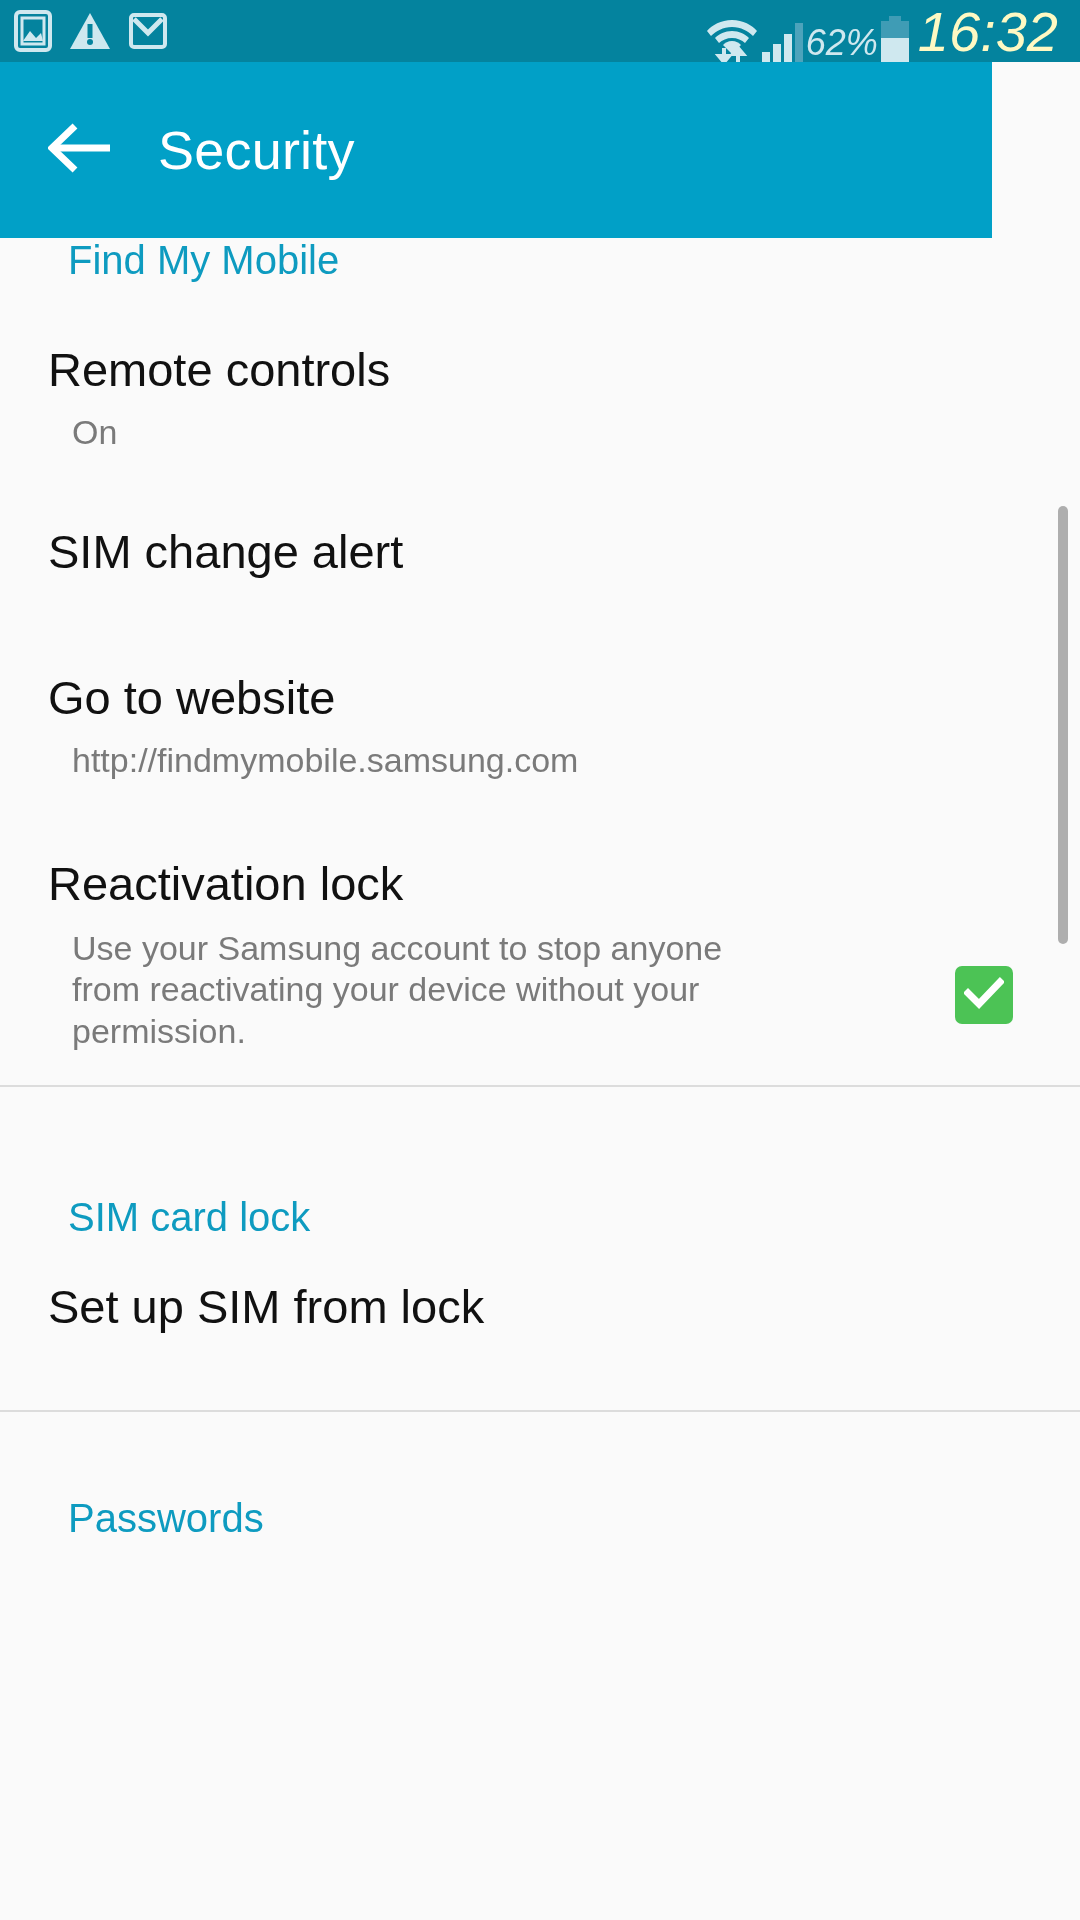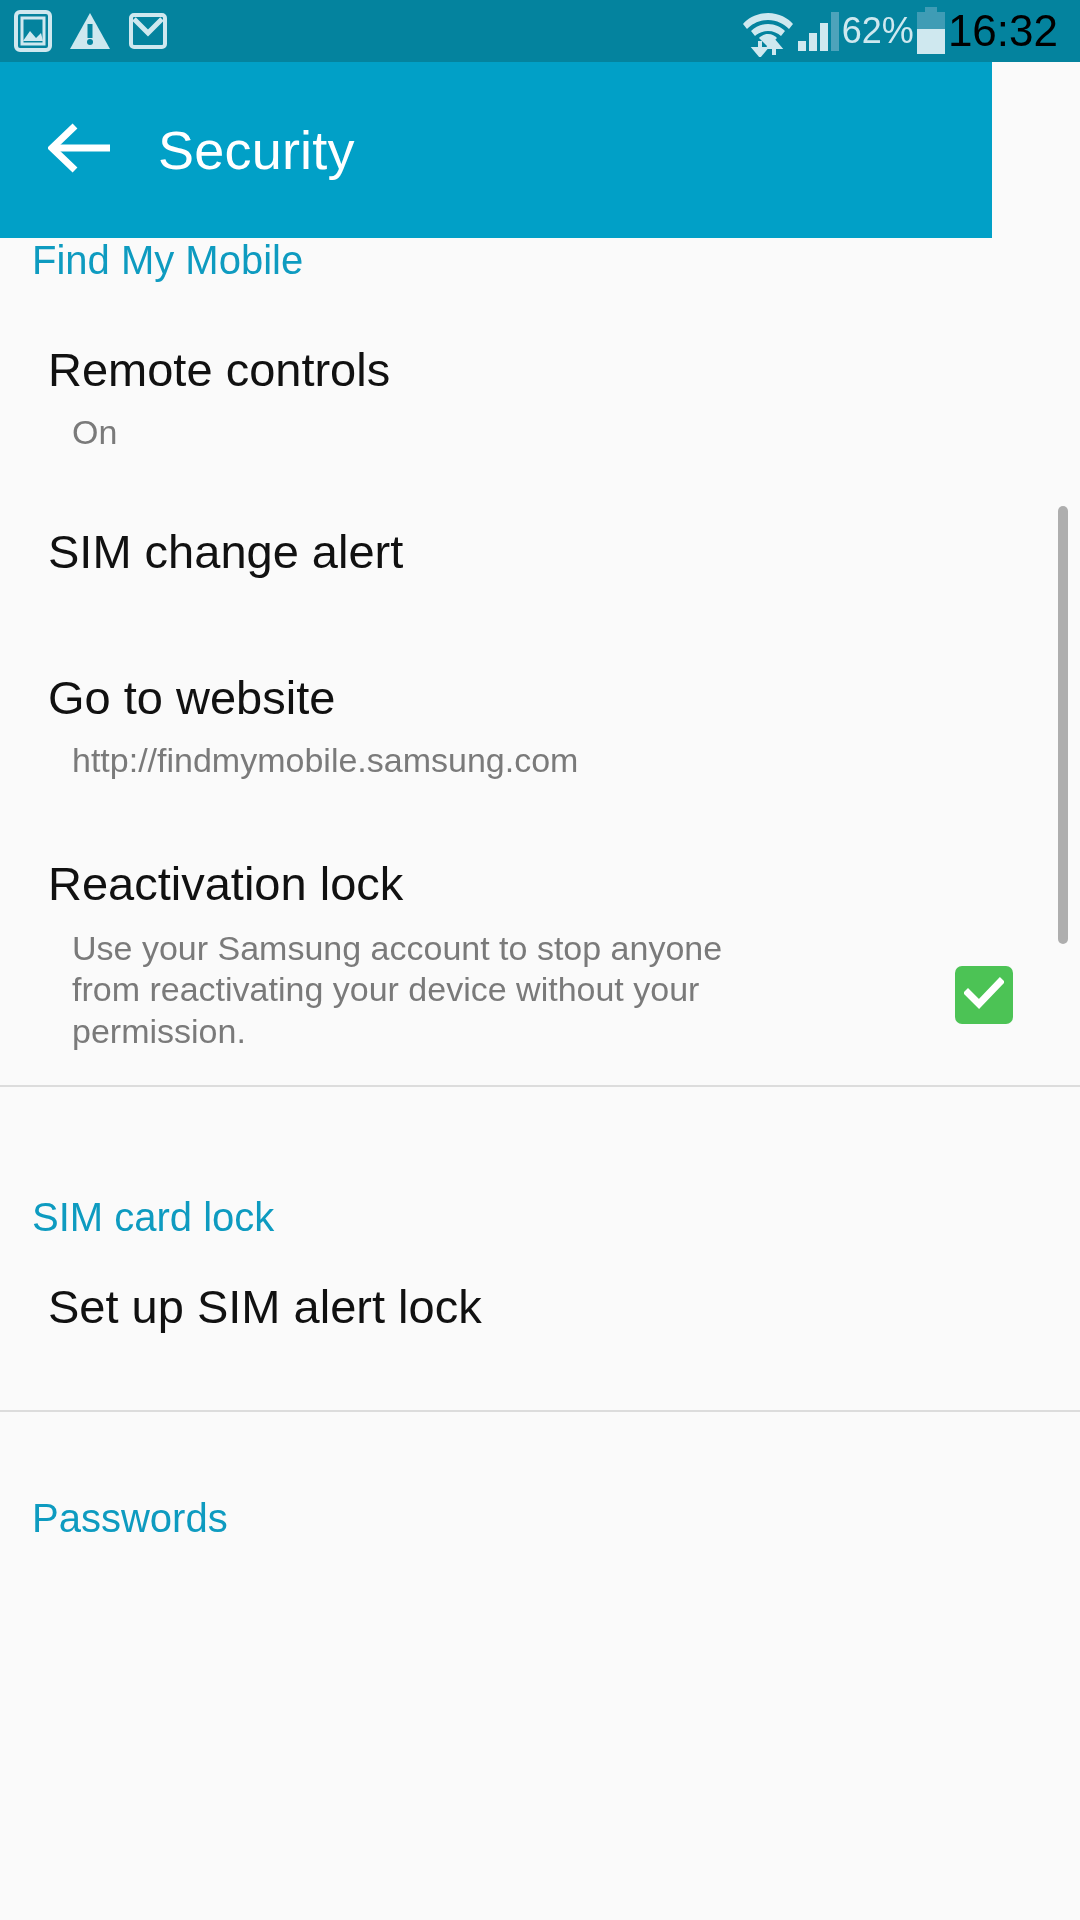--- a/index.html
+++ b/index.html
@@ -35,36 +35,38 @@
     padding: 0 22px 0 14px;
   }
   .status-left {
     display: flex;
     align-items: center;
     gap: 16px;
   }
   .status-right {
     margin-left: auto;
     display: flex;
-    align-items: center;
+    align-items: flex-end;
+    font-style: italic;
   }
   .sb-icon {
     display: block;
     line-height: 0;
   }
   .battery-pct {
     color: #cfe8ef;
     font-size: 36px;
     letter-spacing: 0px;
     font-family: "Liberation Sans", sans-serif;
   }
   .clock {
-    color: #000000;
-    font-size: 44px;
+    color: #fef9c3;
+    font-size: 56px;
     letter-spacing: 0px;
+    margin-left: 6px;
     font-family: "Liberation Sans", sans-serif;
   }
 
   
   .app-bar {
     position: absolute;
     top: 62px; left: 0;
     width: 992px;
     height: 176px;
     background: #01a0c7;
@@ -94,21 +96,21 @@
     top: 238px; left: 0;
     width: 1080px;
     height: 1682px;
     background: #fafafa;
     overflow: hidden;
   }
 
   .section-header {
     color: #0e9bc0;
     font-size: 40px;
-    padding-left: 32px;
+    padding-left: 68px;
     font-weight: 400;
   }
 
   .pref-title {
     color: #111111;
     font-size: 47px;
     padding-left: 48px;
     font-weight: 400;
     line-height: 1.1;
   }
@@ -257,21 +259,21 @@
     <div class="abs" style="top:434px; left:0; width:1080px; height:160px;">
       <div class="pref-title">Go to website</div>
       <div class="pref-sub" style="margin-top:16px;">http://findmymobile.samsung.com</div>
     </div>
 
     <div class="abs divider" style="top:847px;"></div>
 
     <div class="abs section-header" style="top:925px;margin-top:32px;">SIM card lock</div>
 
     <div class="abs" style="top:1043px; left:0; width:1080px; height:110px;">
-      <div class="pref-title">Set up SIM alert lock</div>
+      <div class="pref-title">Set up SIM from lock</div>
     </div>
 
     <div class="abs divider" style="top:1172px;"></div>
 
     <div class="abs section-header" style="top:1226px;margin-top:32px;">Passwords</div>
 
     <div class="scrollbar-track">
       <div class="scrollbar-thumb" style="top:268px; height:438px;"></div>
     </div>
   </div>

